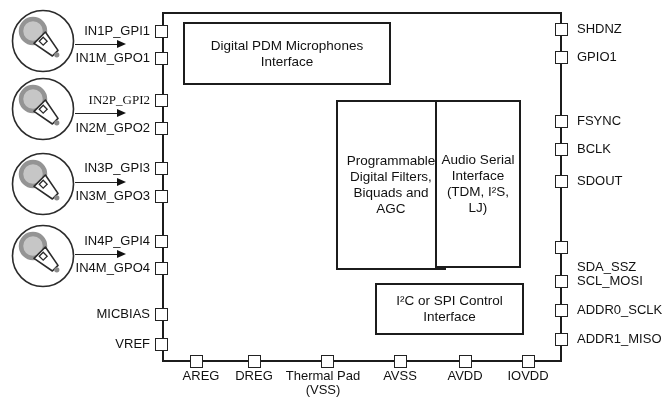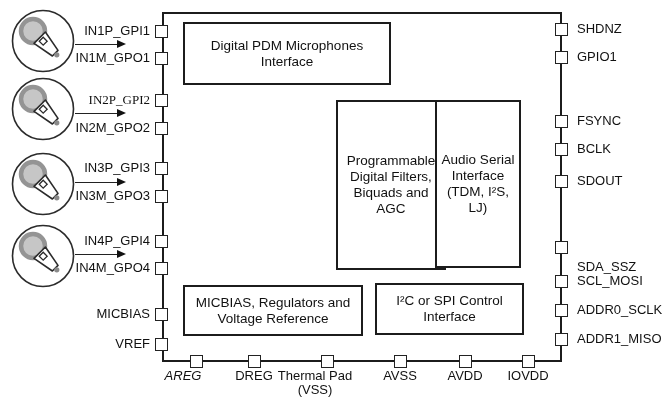--- a/index.html
+++ b/index.html
@@ -54,23 +54,20 @@
   <div class="chip-outline"></div>
 
   <div class="block" style="left:183px;top:22px;width:208px;height:63px;">
     <span>Digital PDM Microphones<br>Interface</span>
   </div>
   <div class="block" style="left:320px;top:100px;width:110px;height:170px;margin-left:16px;">
     <span>Programmable<br>Digital Filters,<br>Biquads and<br>AGC</span>
   </div>
   <div class="block" style="left:435px;top:100px;width:86px;height:168px;">
     <span>Audio Serial<br>Interface<br>(TDM, I²S, LJ)</span>
-  </div>
-  <div class="block" style="left:183px;top:285px;width:180px;height:51px;">
-    <span>MICBIAS, Regulators and<br>Voltage Reference</span>
   </div>
   <div class="block" style="left:375px;top:283px;width:149px;height:52px;">
     <span>I²C or SPI Control<br>Interface</span>
   </div>
 
   <svg class="mic" style="left:10px;top:8px;">
       <use href="#mic-sym"></use>
     </svg>
   <svg class="mic" style="left:10px;top:76px;">
       <use href="#mic-sym"></use>
@@ -130,25 +127,25 @@
     <div class="pin" style="left:555px;top:275px;"></div>
     <div class="pin-label right-label" style="top:274px;">SCL_MOSI</div>
     <div class="pin" style="left:555px;top:304px;"></div>
     <div class="pin-label right-label" style="top:303px;">ADDR0_SCLK</div>
     <div class="pin" style="left:555px;top:333px;"></div>
     <div class="pin-label right-label" style="top:332px;">ADDR1_MISO</div>
   </div>
 
   <div>
     <div class="pin" style="left:190px;top:355px;"></div>
-    <div class="pin-label bottom-label" style="left:138px;top:369px;font-style:italic;">AREG</div>
+    <div class="pin-label bottom-label" style="left:156px;top:369px;">AREG</div>
     <div class="pin" style="left:248px;top:355px;"></div>
     <div class="pin-label bottom-label" style="left:209px;top:369px;">DREG</div>
     <div class="pin" style="left:321px;top:355px;"></div>
-    <div class="pin-label bottom-label" style="left:270px;top:369px;">Thermal Pad<br>(VSS)</div>
+    <div class="pin-label bottom-label" style="left:278px;top:369px;">Thermal Pad<br>(VSS)</div>
     <div class="pin" style="left:394px;top:355px;"></div>
     <div class="pin-label bottom-label" style="left:355px;top:369px;">AVSS</div>
     <div class="pin" style="left:459px;top:355px;"></div>
     <div class="pin-label bottom-label" style="left:420px;top:369px;">AVDD</div>
     <div class="pin" style="left:522px;top:355px;"></div>
     <div class="pin-label bottom-label" style="left:483px;top:369px;">IOVDD</div>
   </div>
 
 </div>
 

